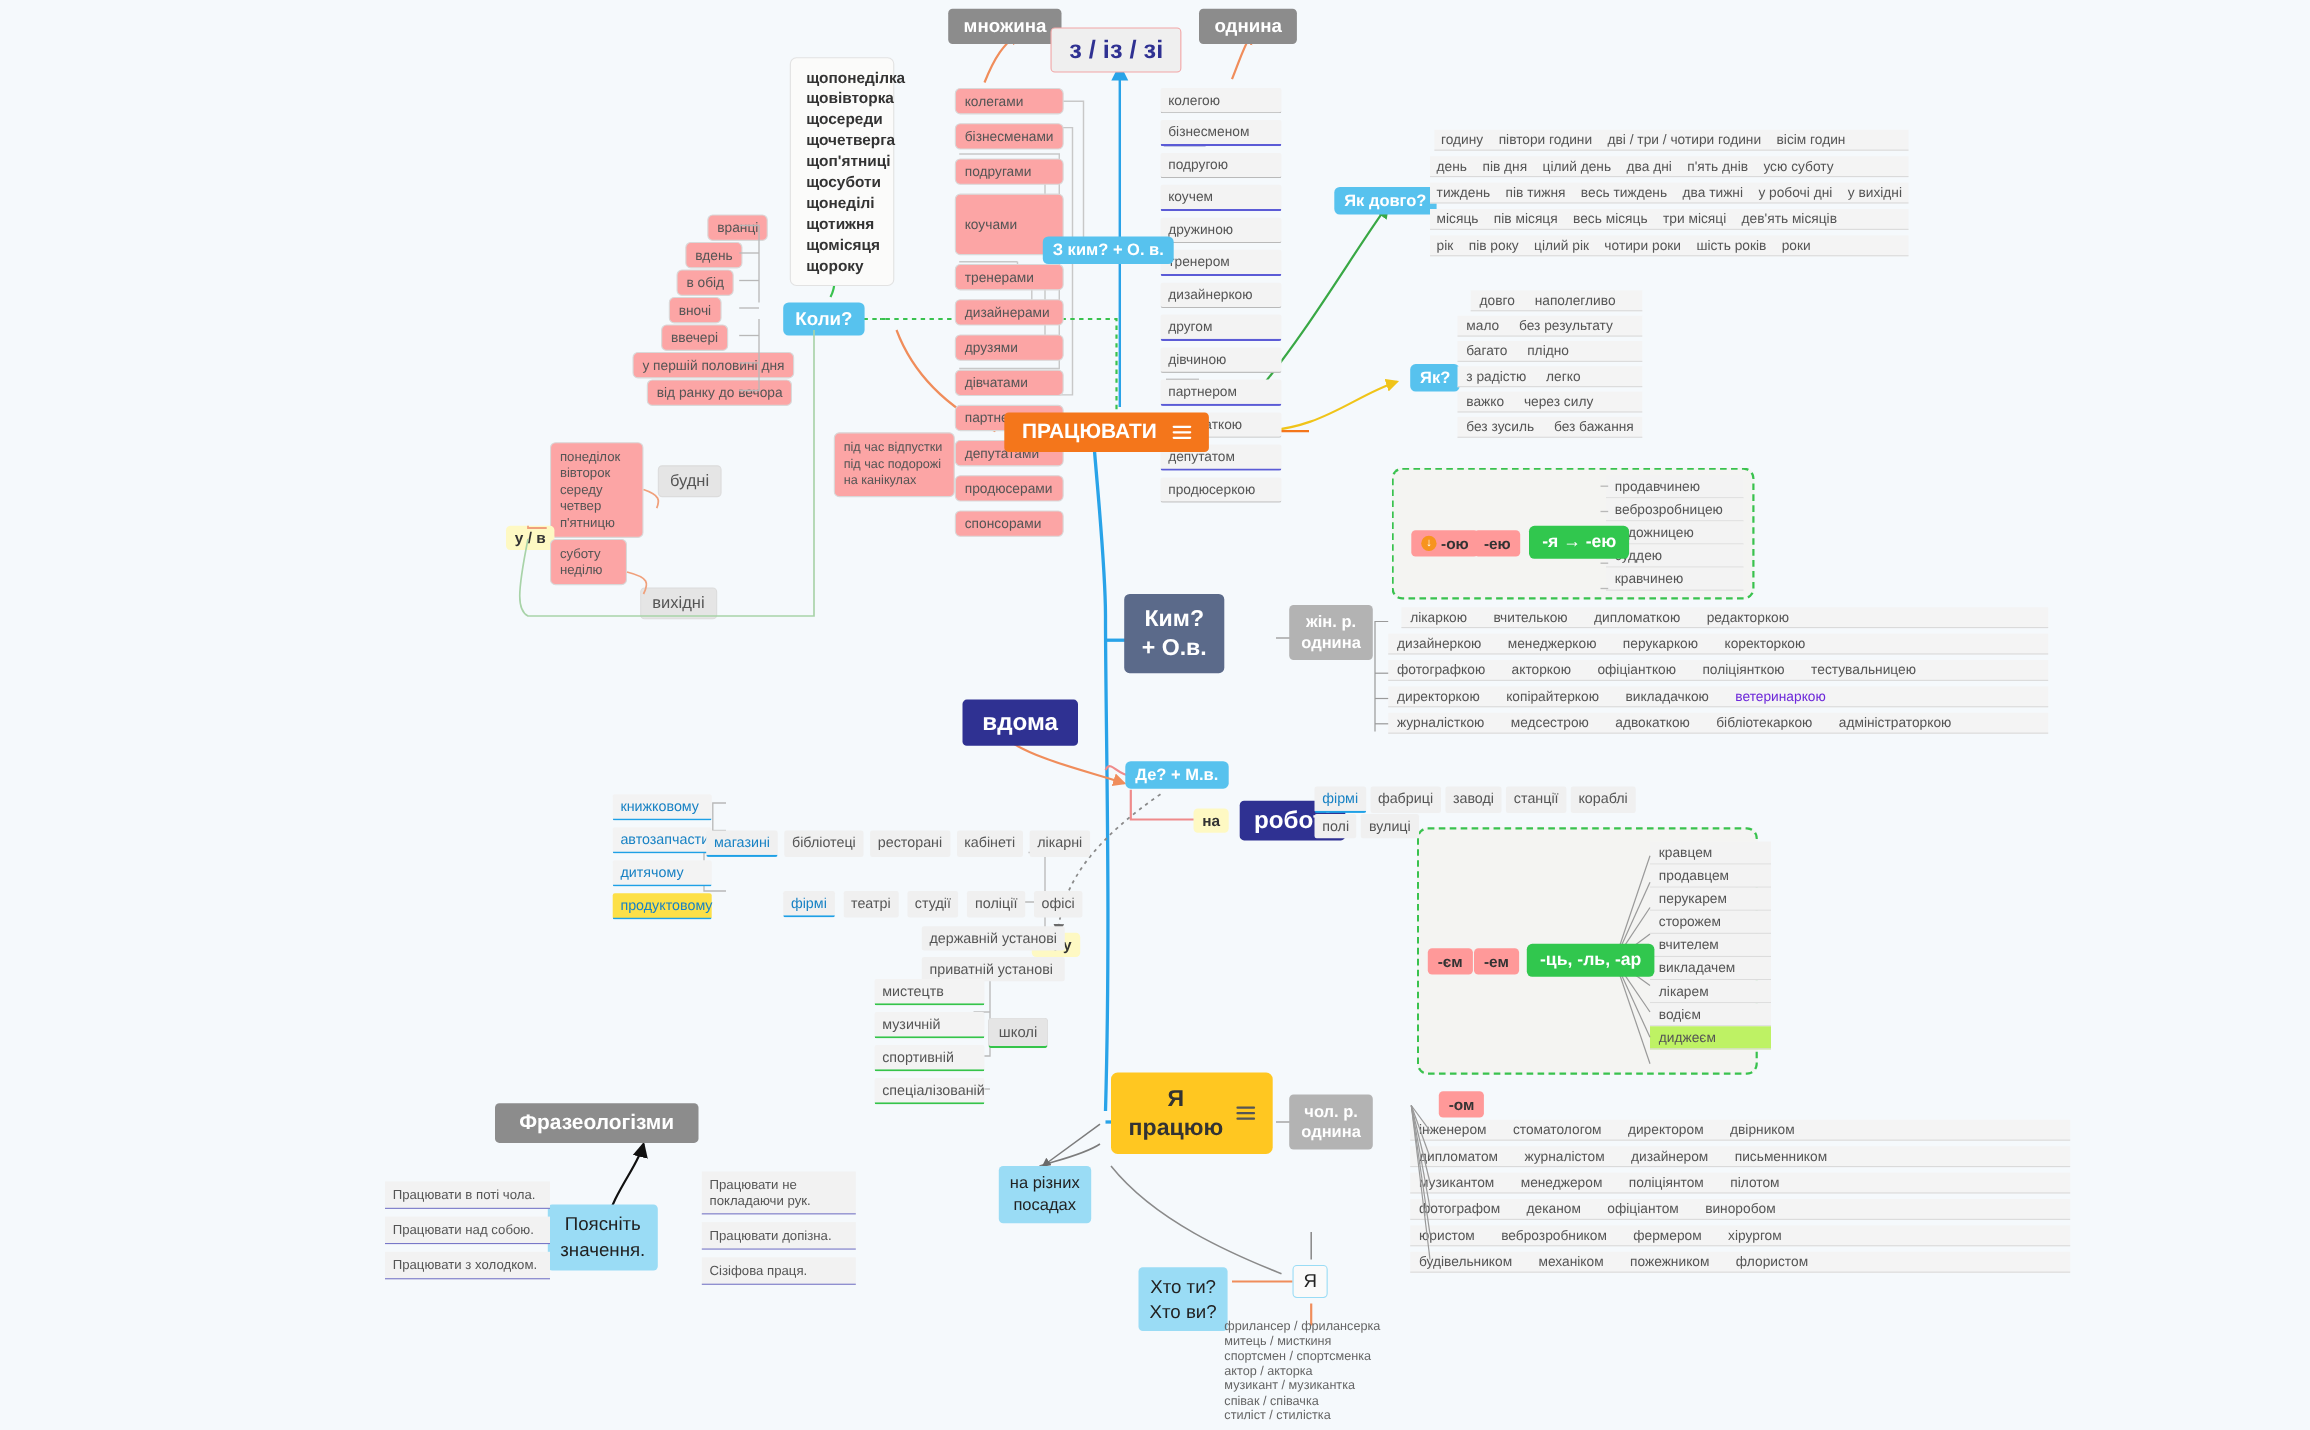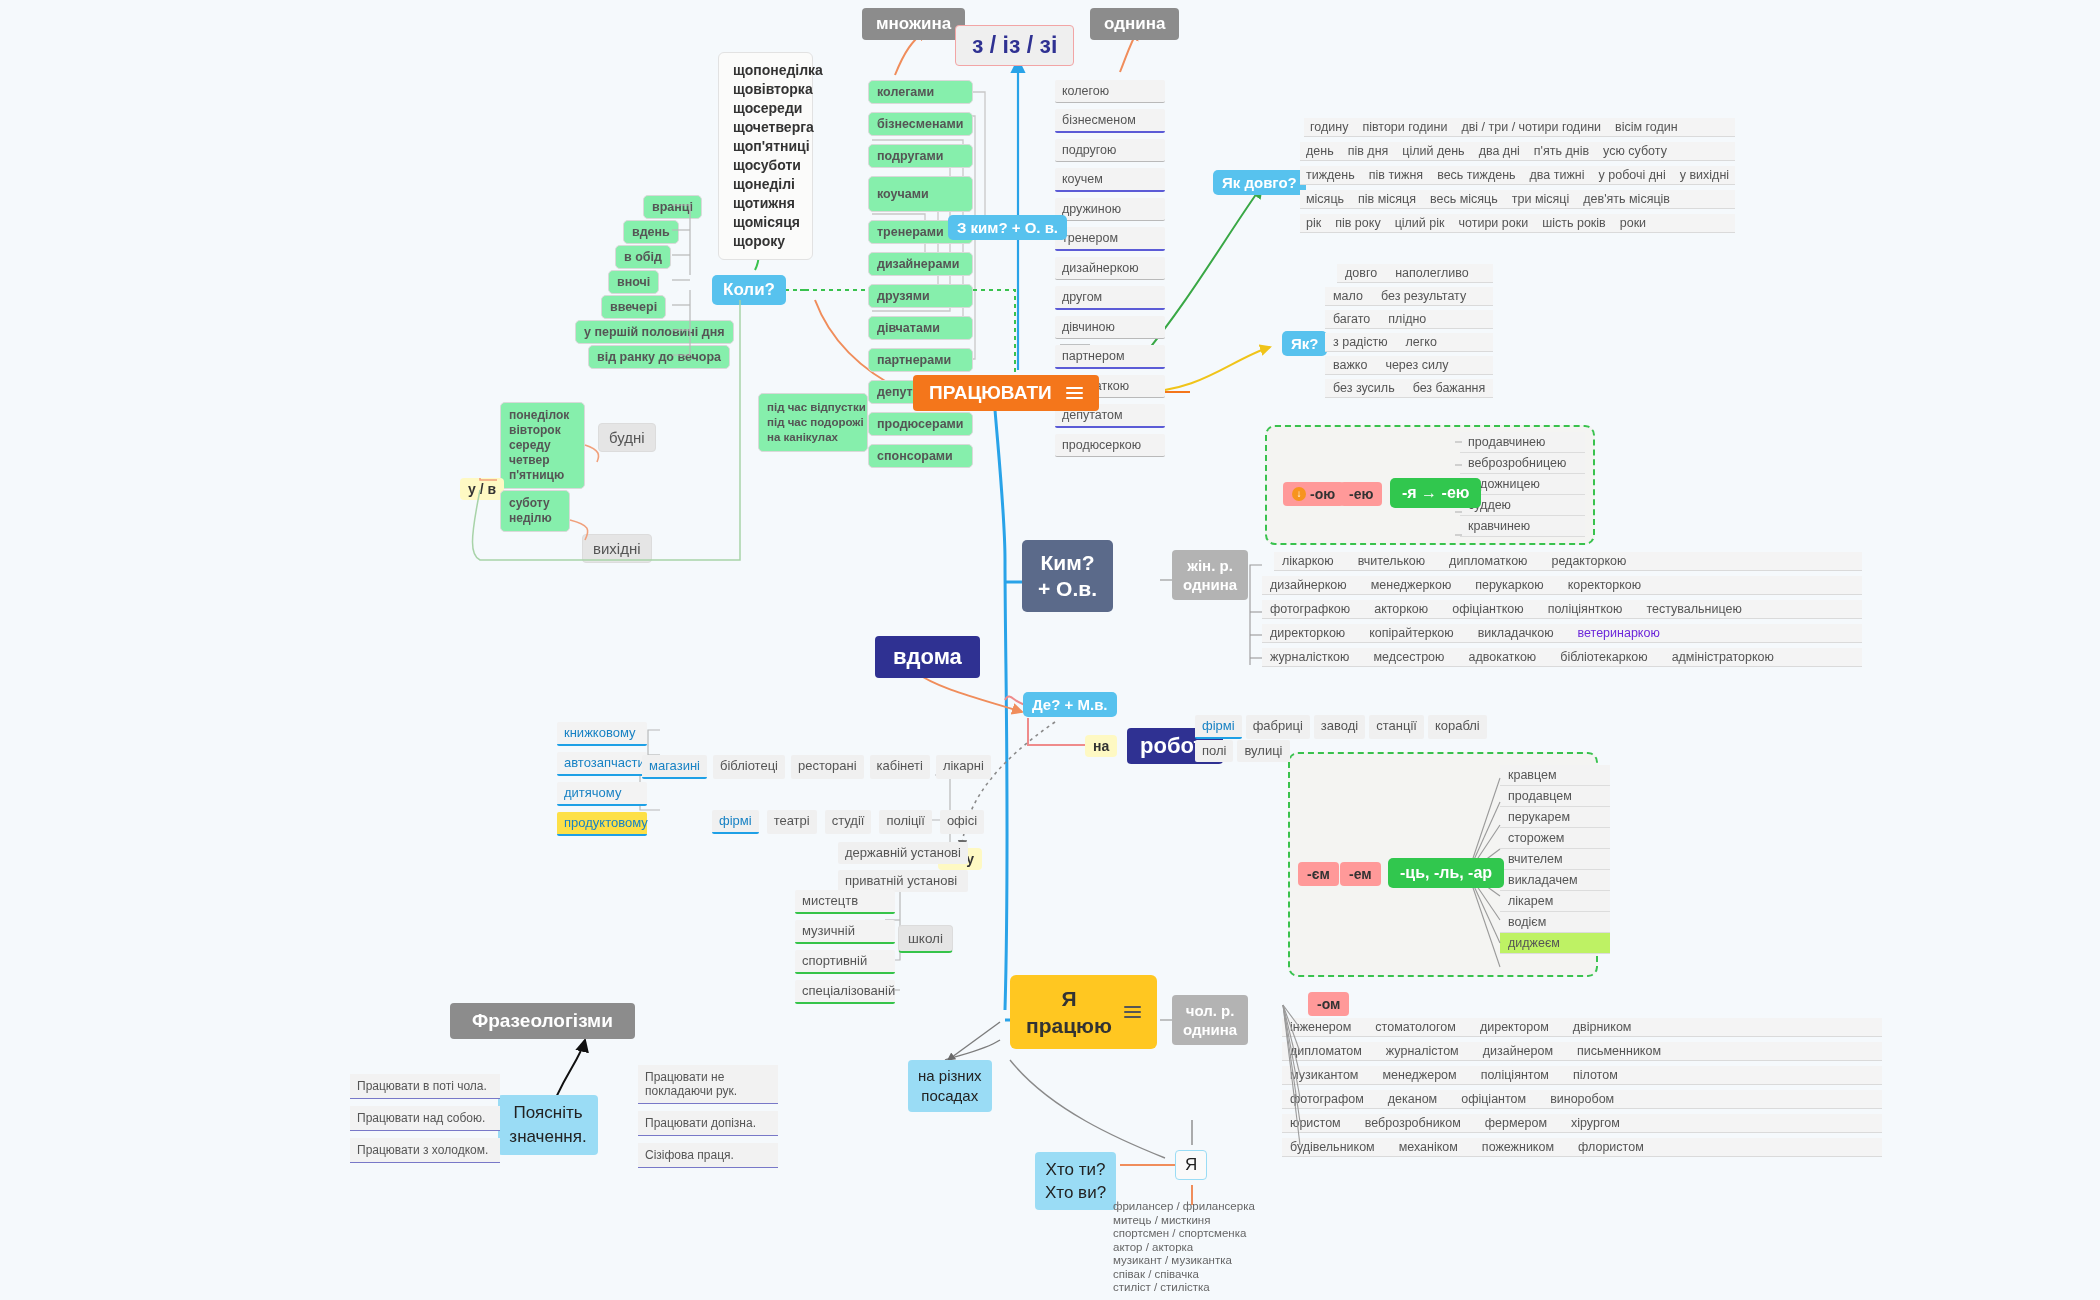--- a/index.html
+++ b/index.html
@@ -21,22 +21,22 @@
     padding:3px 7px;border-radius:2px;white-space:nowrap;
     line-height:16px;
   }
   .chip.u-blue{border-bottom:2px solid #1ea0e6;color:#1882c4;}
   .chip.u-green{border-bottom:2px solid #35c44a;}
   .chip.u-purple{border-bottom:2px solid #5b5bd6;}
   .chip.u-grey{border-bottom:1px solid #b9b9b9;}
 
   
   .boxed{
-    background:#86efac;border:1px solid #d9d9d9;border-radius:5px;
-    font-size:13.5px;color:#555;padding:4px 9px;white-space:nowrap;line-height:16px;font-weight:bold;
+    background:#fca5a5;border:1px solid #d9d9d9;border-radius:5px;
+    font-size:13.5px;color:#555;padding:4px 9px;white-space:nowrap;line-height:16px;
   }
 
   
   .grey-head{
     background:#8c8c8c;color:#fff;font-weight:bold;border-radius:4px;
     padding:6px 14px;font-size:17px;white-space:nowrap;
   }
   .blue-head{
     background:#57c2ee;color:#fff;font-weight:bold;border-radius:5px;
     padding:5px 11px;font-size:17px;white-space:nowrap;
@@ -322,21 +322,21 @@
     <path d="M672 330 H 690"></path>
     <path d="M672 355 H 690 V 290"></path>
   </g>
 </svg>
 
 <div class="node" style="left:868px;top:80px;">
   <div id="z-plural">
         <div class="boxed" style="margin-bottom: 8px; padding: 3px 8px; font-size: 12.5px; text-align: left;">колегами</div>
         <div class="boxed" style="margin-bottom: 8px; padding: 3px 8px; font-size: 12.5px; text-align: left;">бізнесменами</div>
         <div class="boxed" style="margin-bottom: 8px; padding: 3px 8px; font-size: 12.5px; text-align: left;">подругами</div>
-        <div class="boxed" style="margin-bottom: 8px; padding: 9px 8px; font-size: 12.5px; text-align: left;">коучами</div>
+        <div class="boxed" style="margin-bottom: 8px; padding: 19px 8px; font-size: 12.5px; text-align: left;">коучами</div>
         <div class="boxed" style="margin-bottom: 8px; padding: 3px 8px; font-size: 12.5px; text-align: left;">тренерами</div>
         <div class="boxed" style="margin-bottom: 8px; padding: 3px 8px; font-size: 12.5px; text-align: left;">дизайнерами</div>
         <div class="boxed" style="margin-bottom: 8px; padding: 3px 8px; font-size: 12.5px; text-align: left;">друзями</div>
         <div class="boxed" style="margin-bottom: 8px; padding: 3px 8px; font-size: 12.5px; text-align: left;">дівчатами</div>
         <div class="boxed" style="margin-bottom: 8px; padding: 3px 8px; font-size: 12.5px; text-align: left;">партнерами</div>
         <div class="boxed" style="margin-bottom: 8px; padding: 3px 8px; font-size: 12.5px; text-align: left;">депутатами</div>
         <div class="boxed" style="margin-bottom: 8px; padding: 3px 8px; font-size: 12.5px; text-align: left;">продюсерами</div>
         <div class="boxed" style="margin-bottom: 8px; padding: 3px 8px; font-size: 12.5px; text-align: left;">спонсорами</div>
       </div>
 </div>

